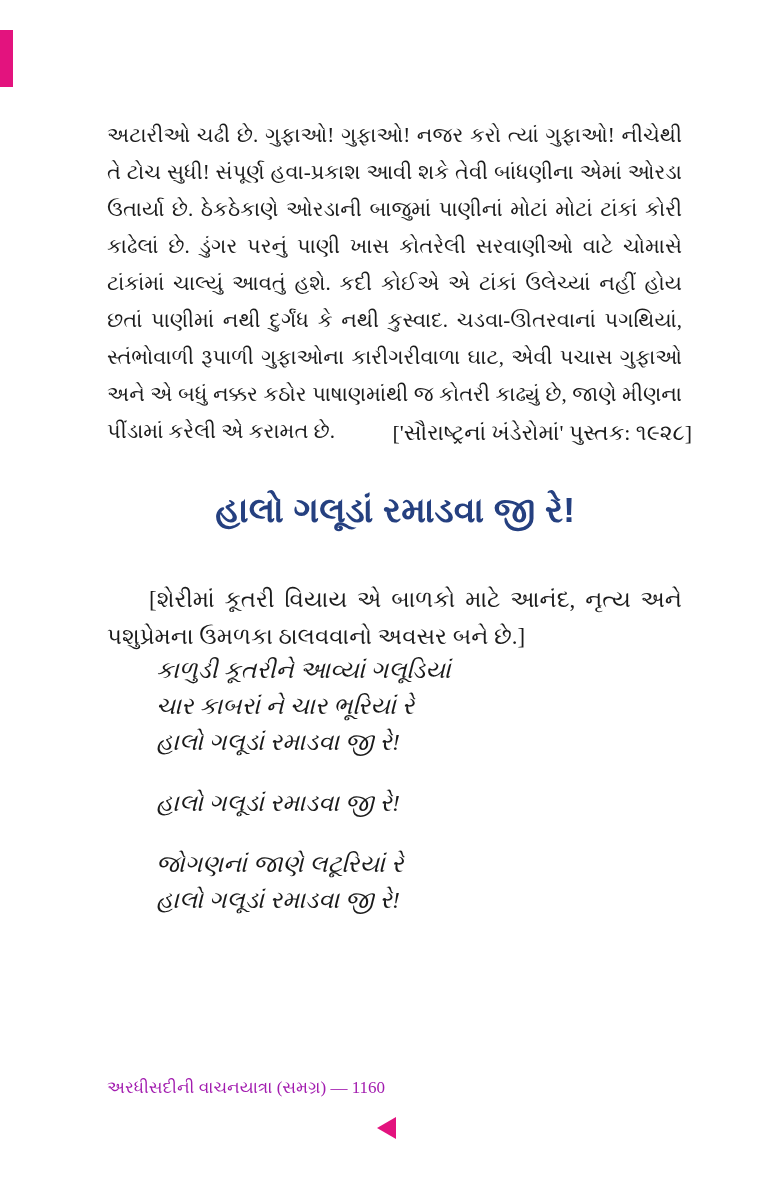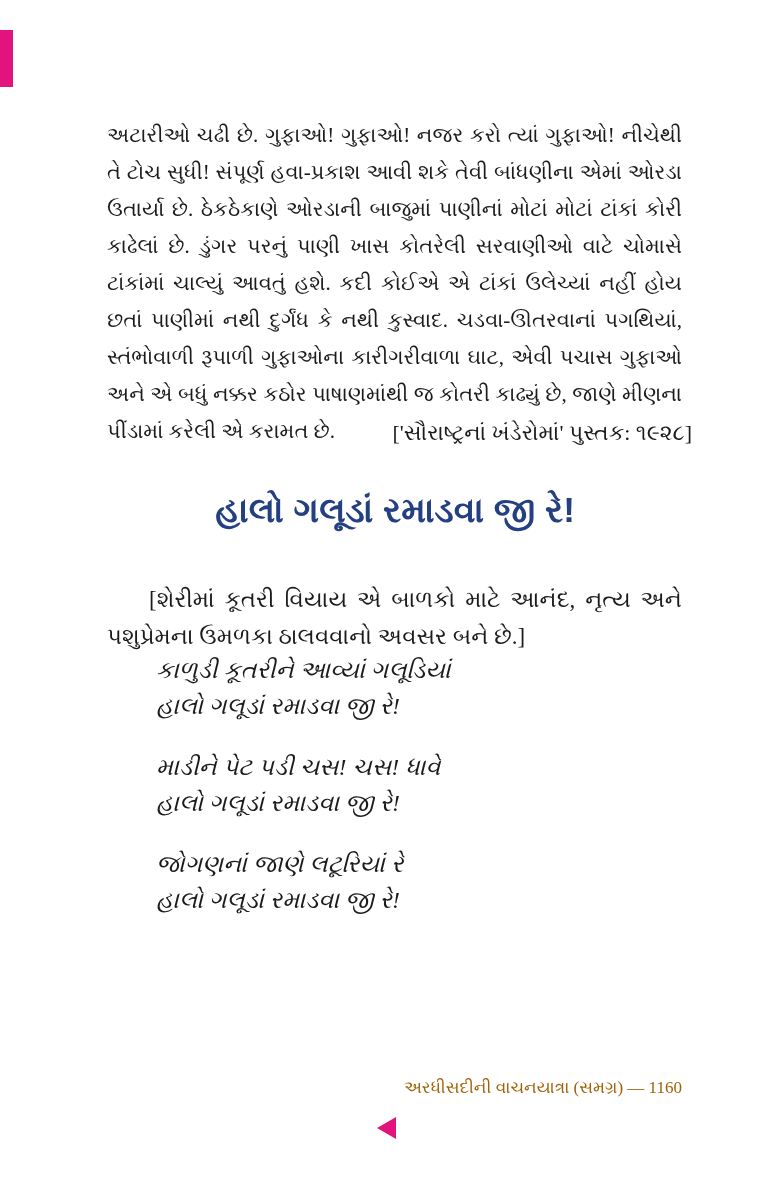--- a/index.html
+++ b/index.html
@@ -77,23 +77,23 @@
     margin: 8px 0 25px 0;
   }
   .poem-line {
     display: block;
   }
   .page-footer {
     position: absolute;
     top: 1078px;
     left: 107px;
     width: 575px;
-    text-align: right;
+    text-align: left;
     font-size: 17px;
-    color: #a16207;
+    color: #a21caf;
   }
   .prev-page-arrow {
     position: absolute;
     left: 377px;
     top: 1117px;
     width: 0;
     height: 0;
     border-top: 11px solid transparent;
     border-bottom: 11px solid transparent;
     border-right: 19px solid var(--accent-pink, #E3137E);
@@ -111,24 +111,24 @@
 
   <div class="excerpt-attribution">['સૌરાષ્ટ્રનાં ખંડેરોમાં' પુસ્તક: ૧૯૨૮]</div>
 
   <h1 class="song-title">હાલો ગલૂડાં રમાડવા જી રે!</h1>
 
   <p class="song-intro">[શેરીમાં કૂતરી વિયાય એ બાળકો માટે આનંદ, નૃત્ય અને પશુપ્રેમના ઉમળકા ઠાલવવાનો અવસર બને છે.]</p>
 
   <div class="poem">
     <div class="stanza">
       <span class="poem-line">કાળુડી કૂતરીને આવ્યાં ગલૂડિયાં</span>
+      <span class="poem-line">ચાર કાબરાં ને ચાર ભૂરિયાં રે</span>
       <span class="poem-line">હાલો ગલૂડાં રમાડવા જી રે!</span>
     </div>
     <div class="stanza">
-      <span class="poem-line">માડીને પેટ પડી ચસ! ચસ! ધાવે</span>
       <span class="poem-line">હાલો ગલૂડાં રમાડવા જી રે!</span>
     </div>
     <div class="stanza">
       <span class="poem-line">જોગણનાં જાણે લટૂરિયાં રે</span>
       <span class="poem-line">હાલો ગલૂડાં રમાડવા જી રે!</span>
     </div>
   </div>
 
   <div class="page-footer">અરધીસદીની વાચનયાત્રા (સમગ્ર) — 1160</div>
 

